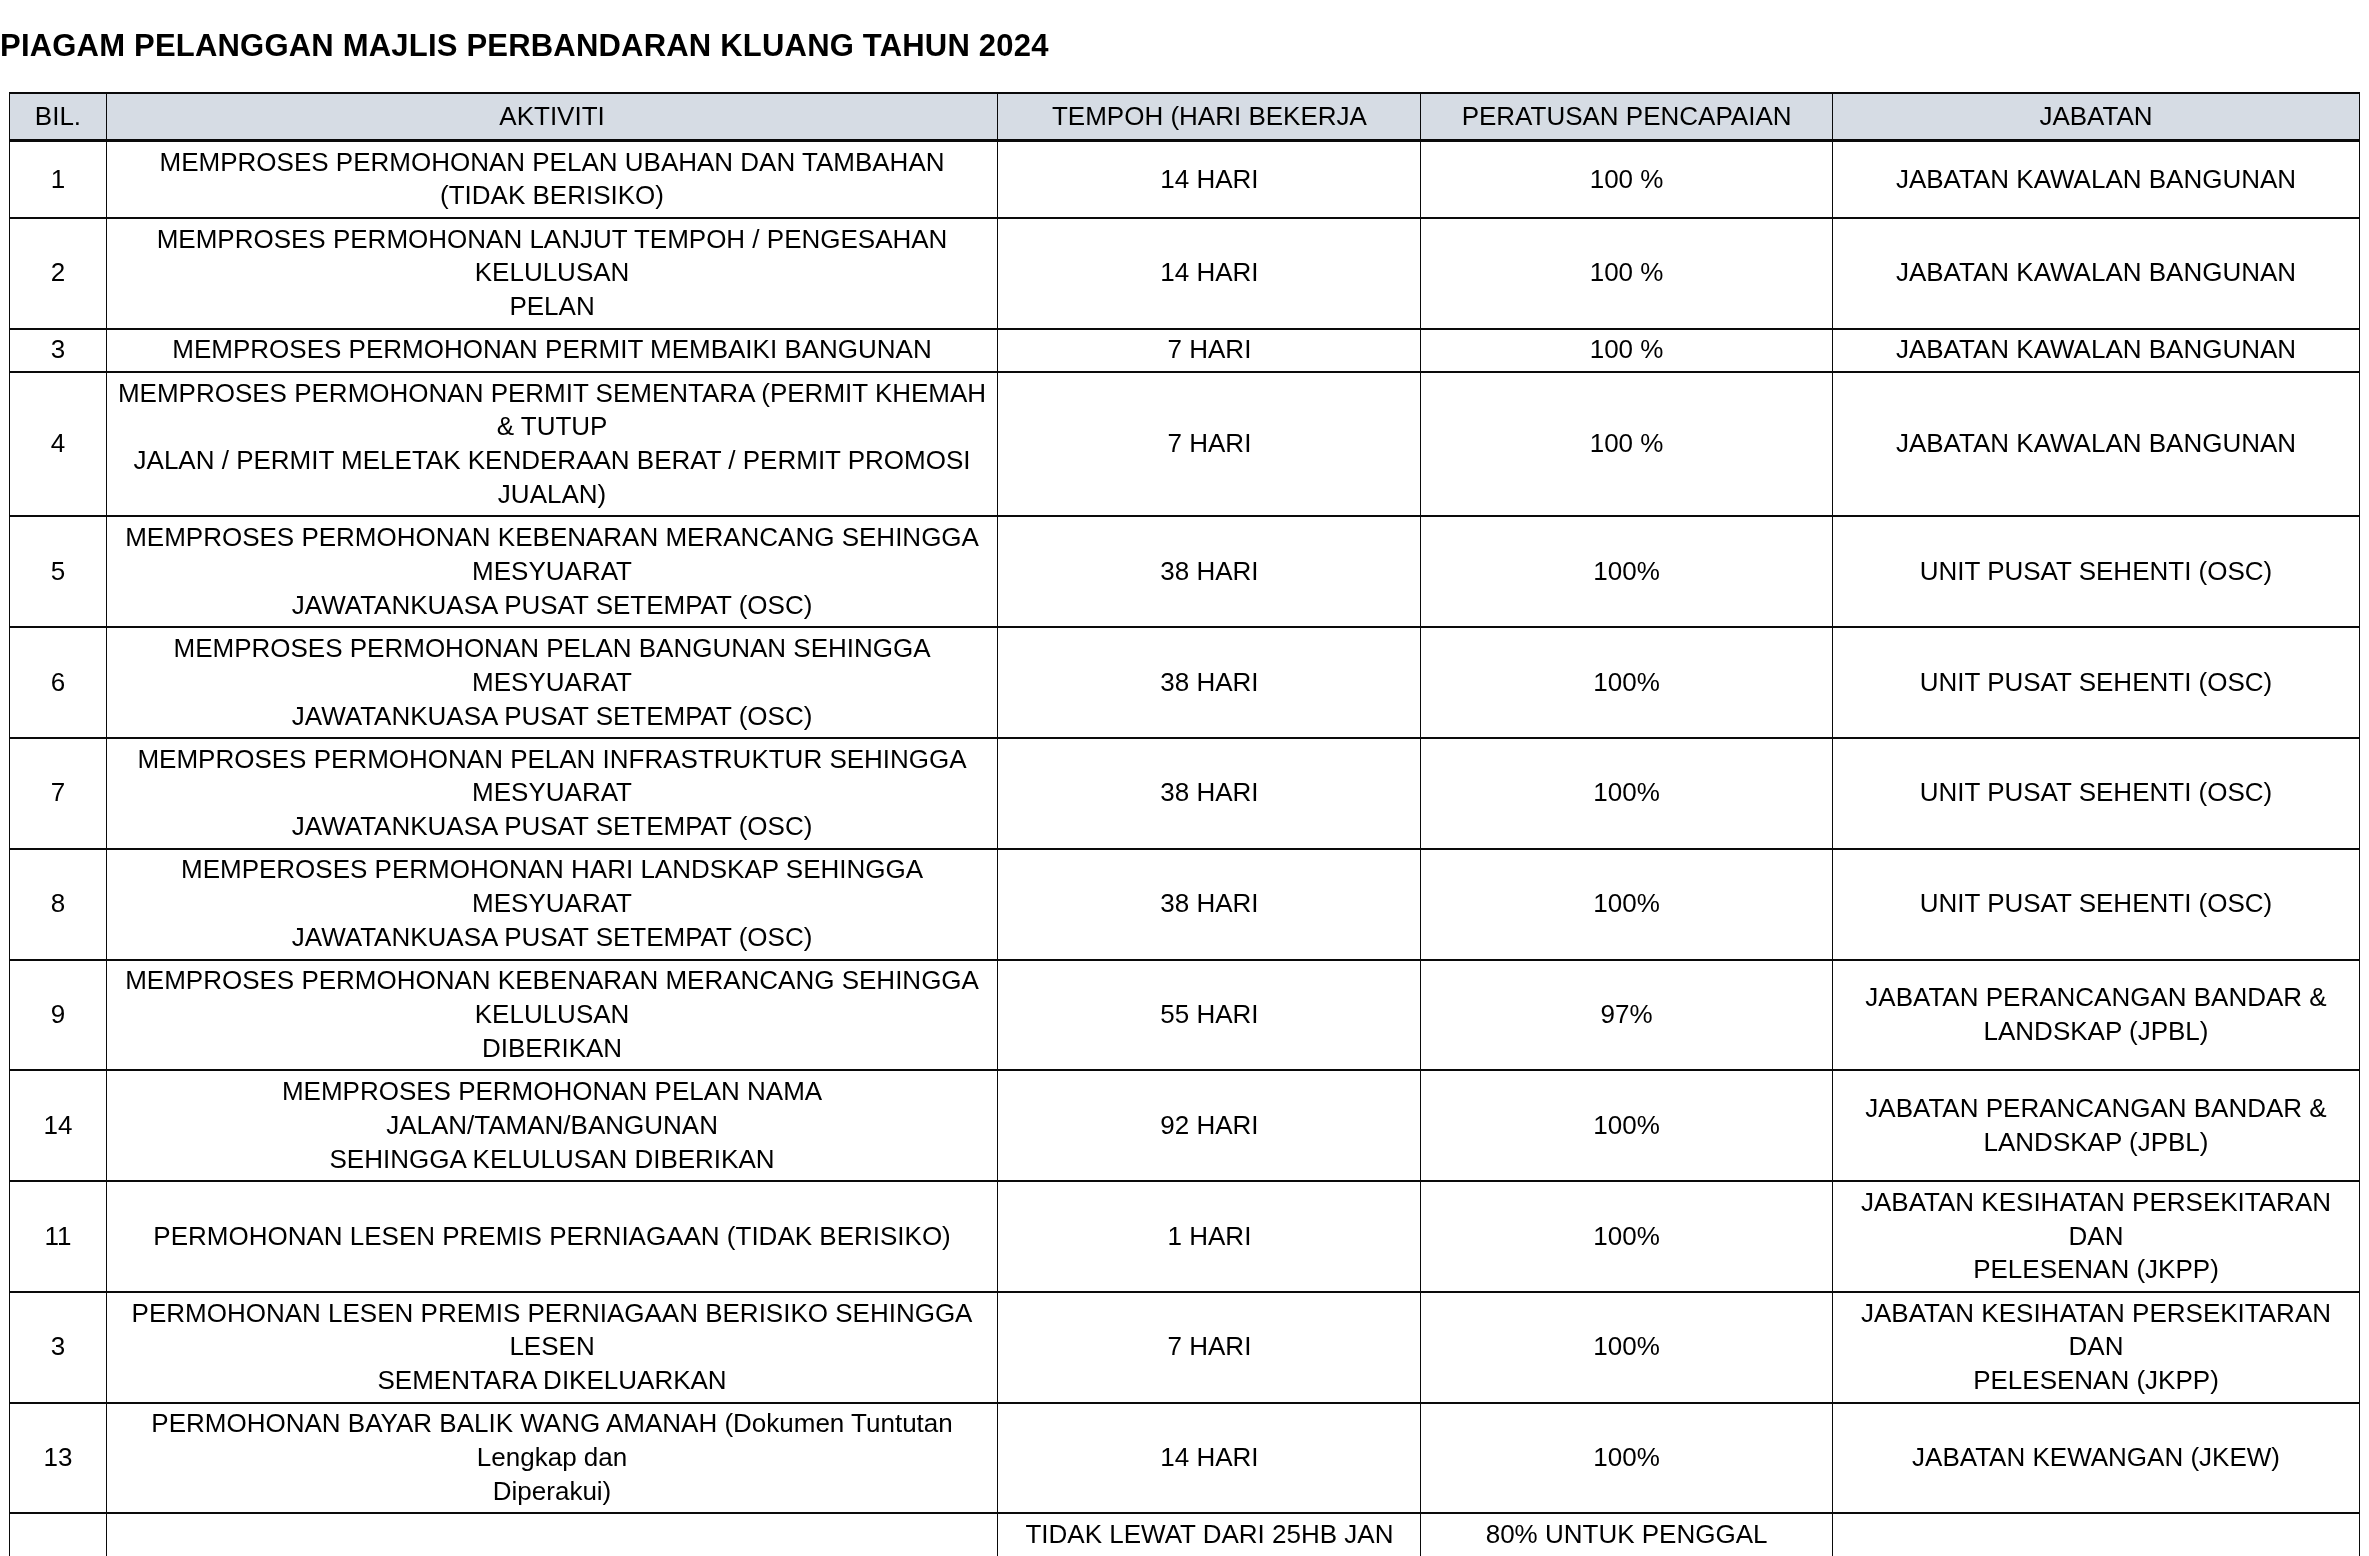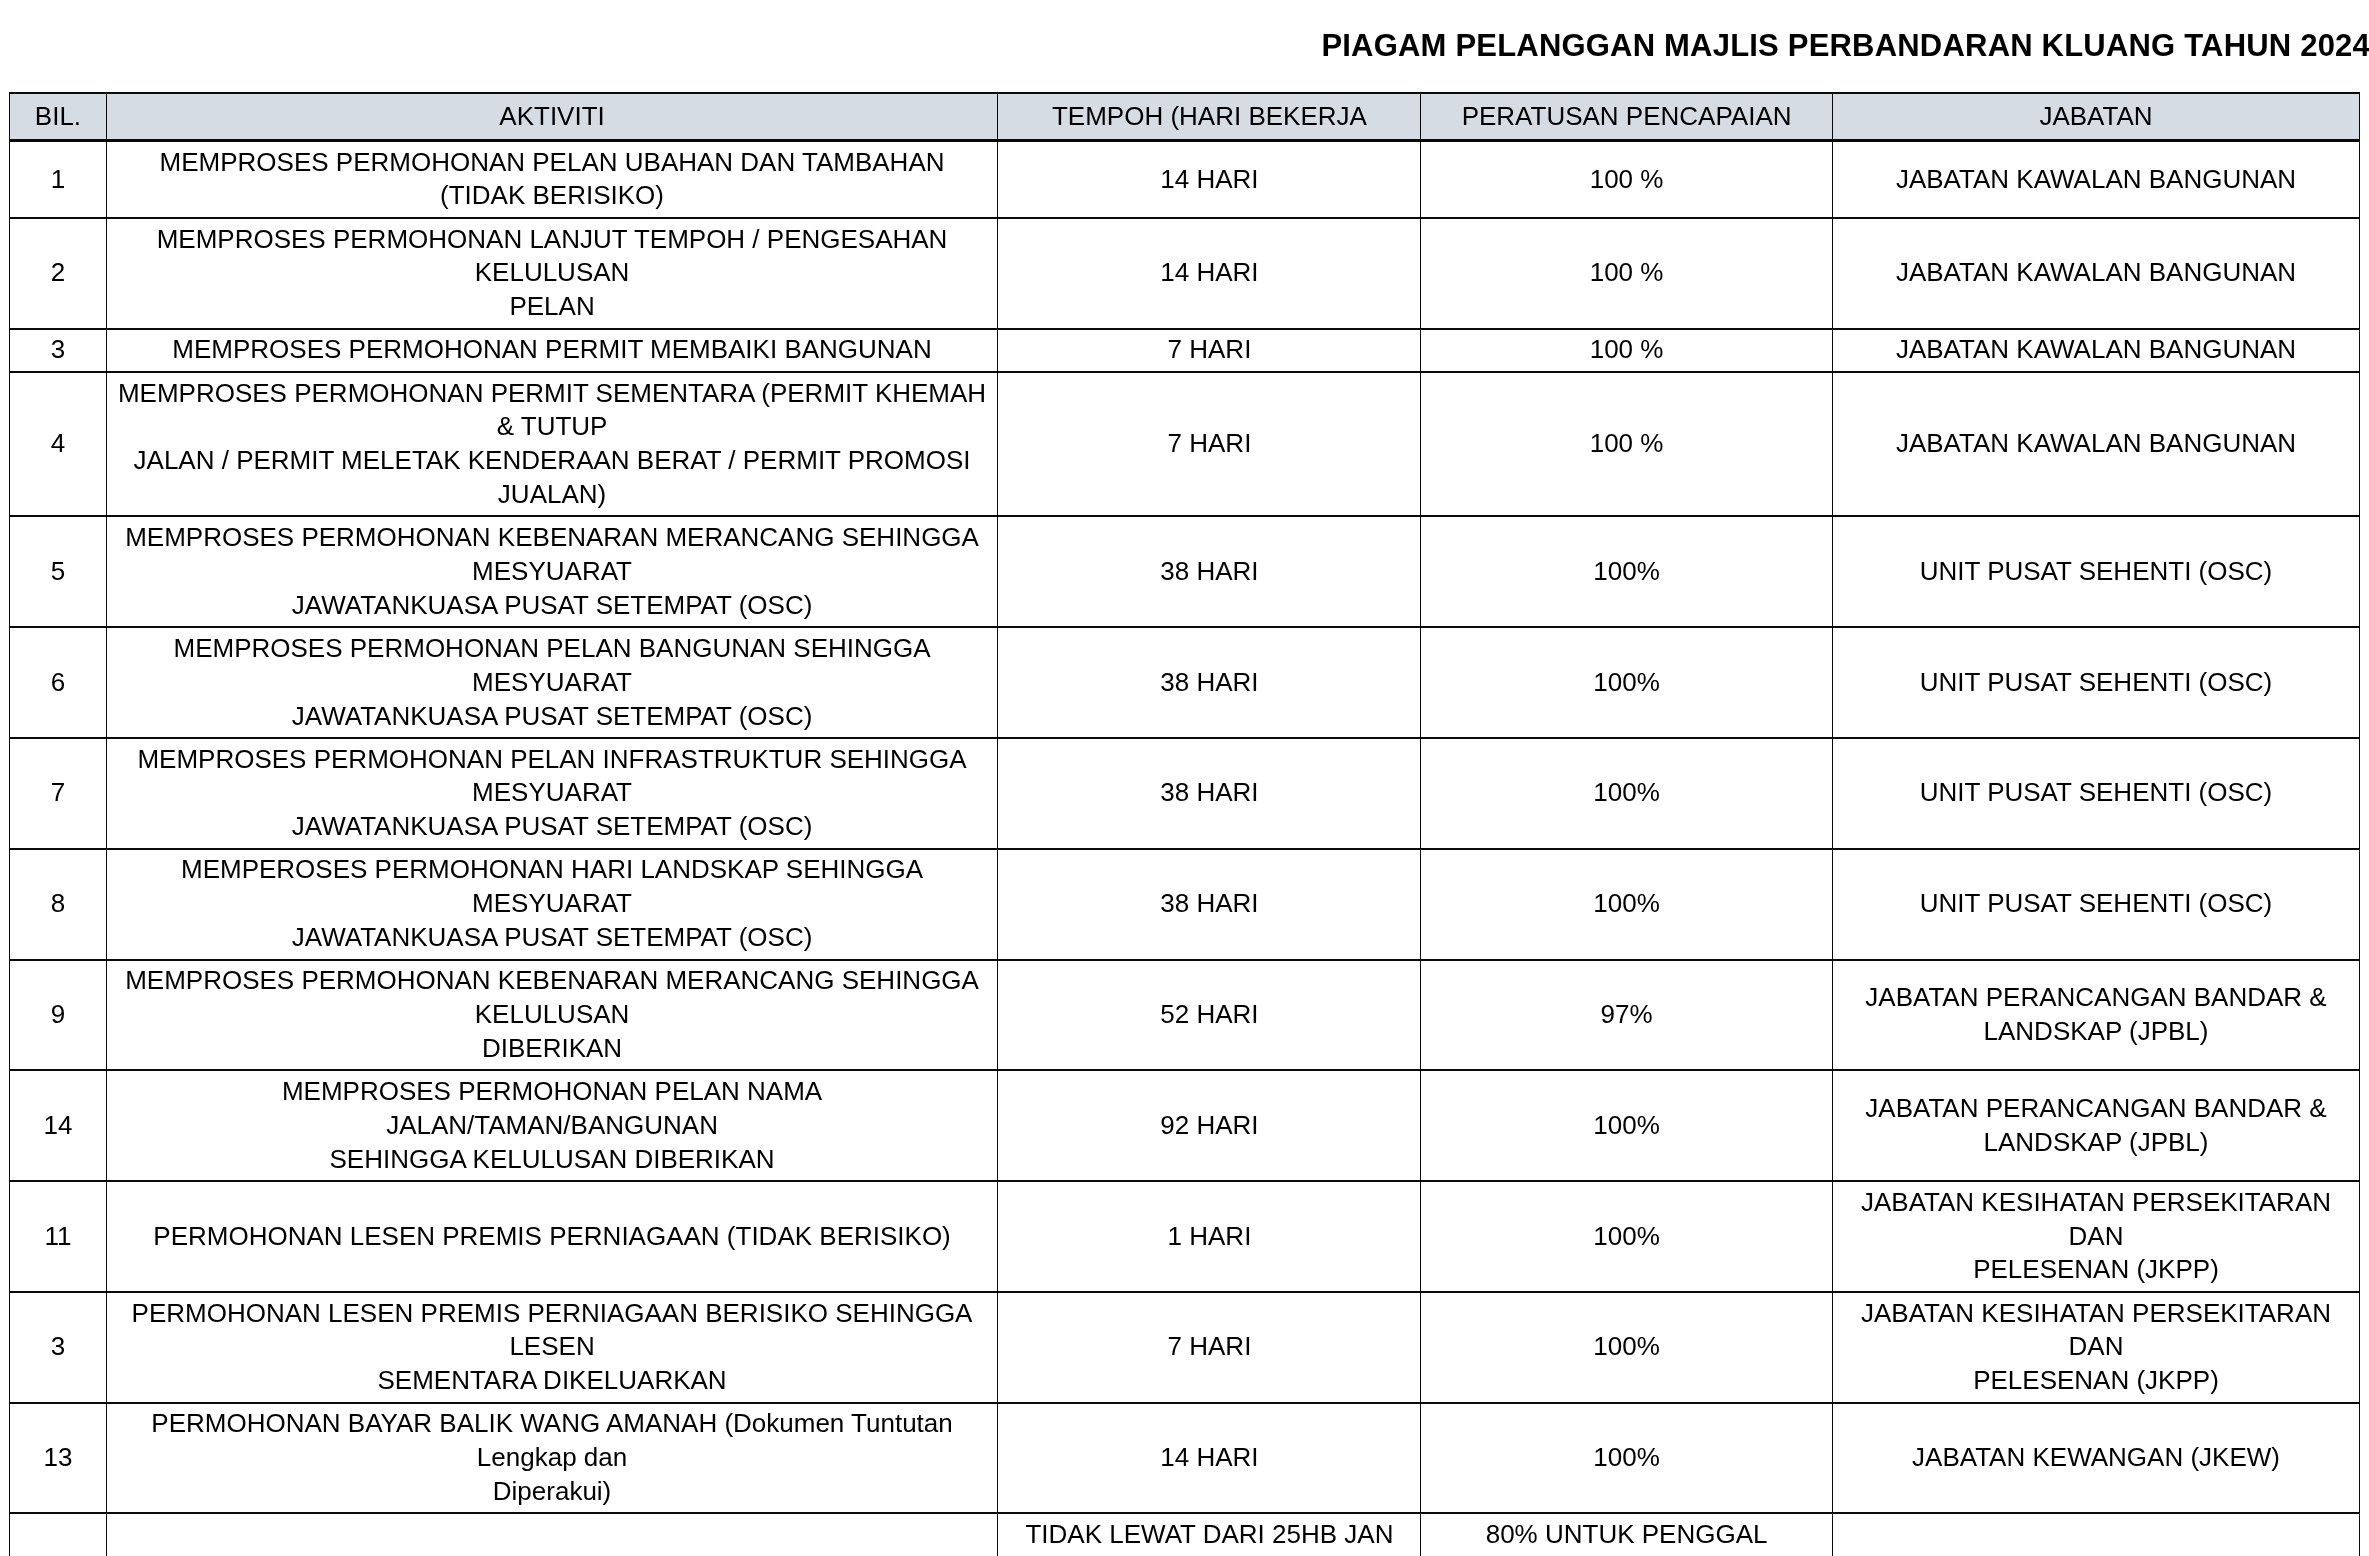--- a/index.html
+++ b/index.html
@@ -10,21 +10,21 @@
   *{box-sizing:border-box;margin:0;padding:0;}
   html,body{background:#ffffff;}
   body{
     width:2370px;
     height:1556px;
     overflow:hidden;
     font-family:"Liberation Sans", sans-serif;
     color:var(--text);
   }
   .page-title{
-    text-align:right;
+    text-align:left;
     font-size:31px;
     font-weight:bold;
     padding-top:28px;
     letter-spacing:0.2px;
   }
   table.charter{
     width:2351px;
     margin:28px 9.3px 0 9.3px;
     border-collapse:collapse;
     table-layout:fixed;
@@ -141,21 +141,21 @@
     <td class="c-akt">MEMPEROSES PERMOHONAN HARI LANDSKAP SEHINGGA MESYUARAT
 JAWATANKUASA PUSAT SETEMPAT (OSC)</td>
     <td class="c-tem">38 HARI</td>
     <td class="c-per">100%</td>
     <td class="c-jab">UNIT PUSAT SEHENTI (OSC)</td>
   </tr>
         <tr>
     <td class="c-bil">9</td>
     <td class="c-akt">MEMPROSES PERMOHONAN KEBENARAN MERANCANG SEHINGGA KELULUSAN
 DIBERIKAN</td>
-    <td class="c-tem">52 HARI</td>
+    <td class="c-tem">55 HARI</td>
     <td class="c-per">97%</td>
     <td class="c-jab">JABATAN PERANCANGAN BANDAR &amp;
 LANDSKAP (JPBL)</td>
   </tr>
         <tr>
     <td class="c-bil">14</td>
     <td class="c-akt">MEMPROSES PERMOHONAN PELAN NAMA JALAN/TAMAN/BANGUNAN
 SEHINGGA KELULUSAN DIBERIKAN</td>
     <td class="c-tem">92 HARI</td>
     <td class="c-per">100%</td>

